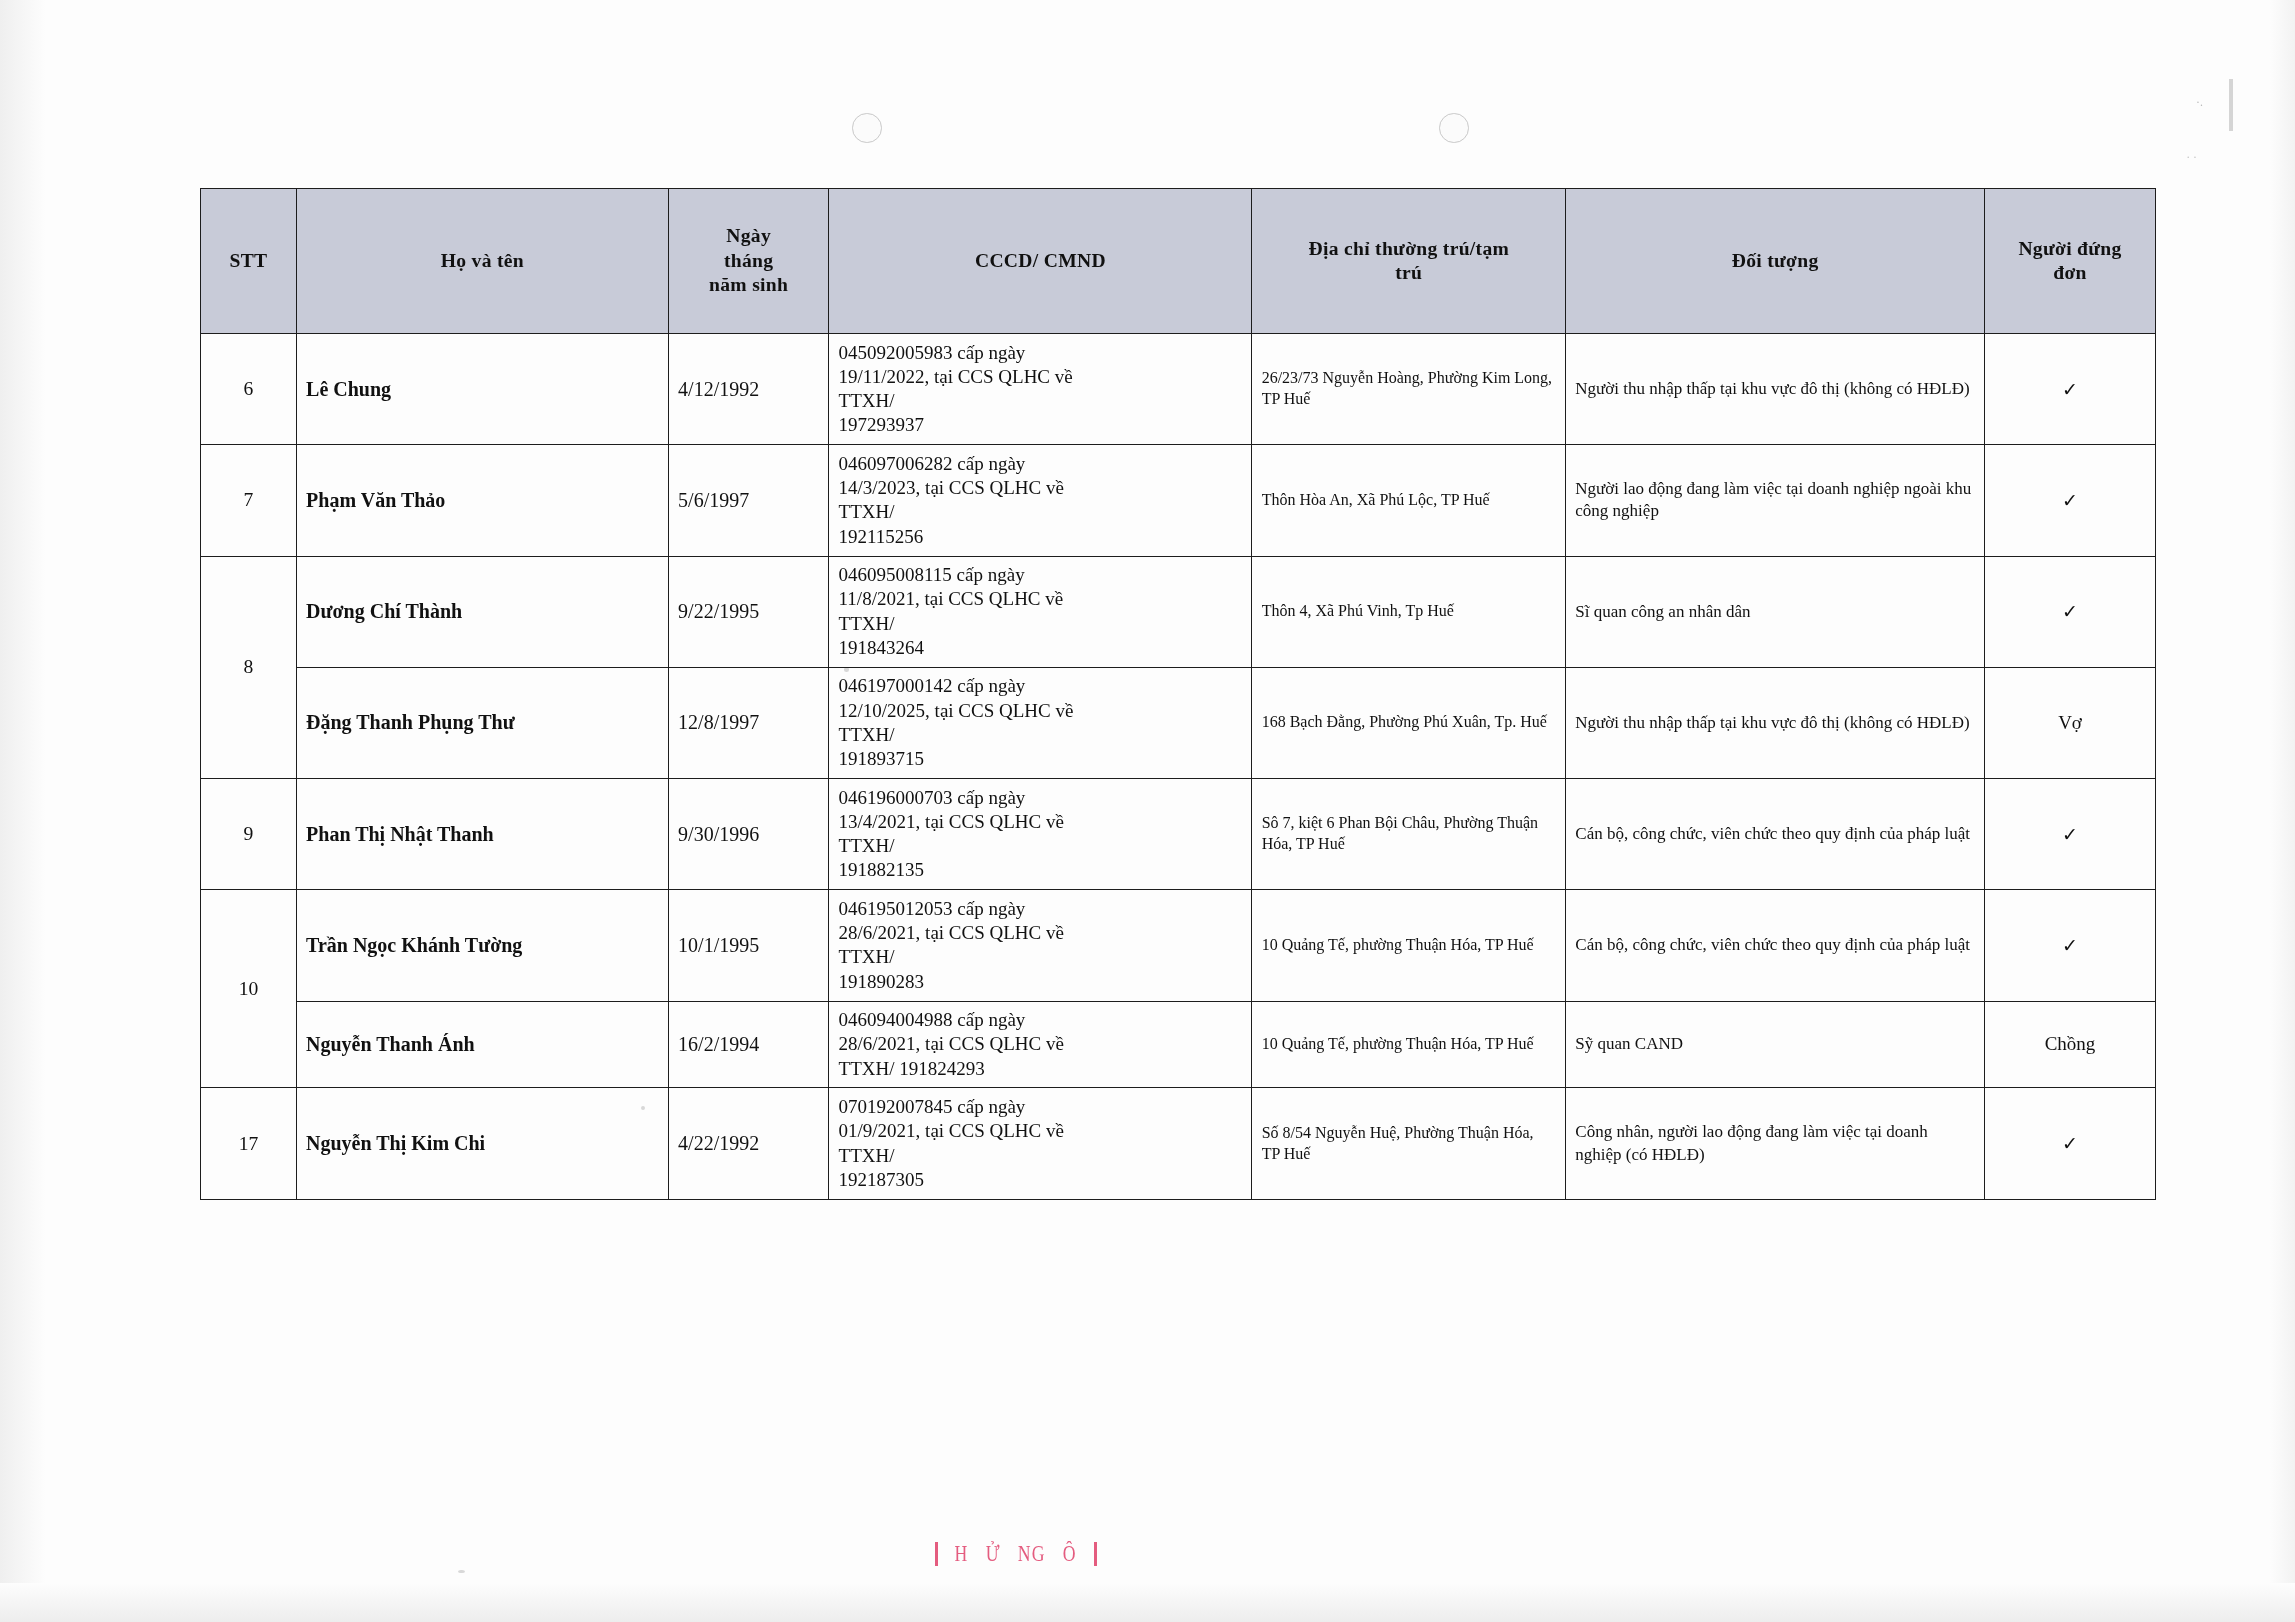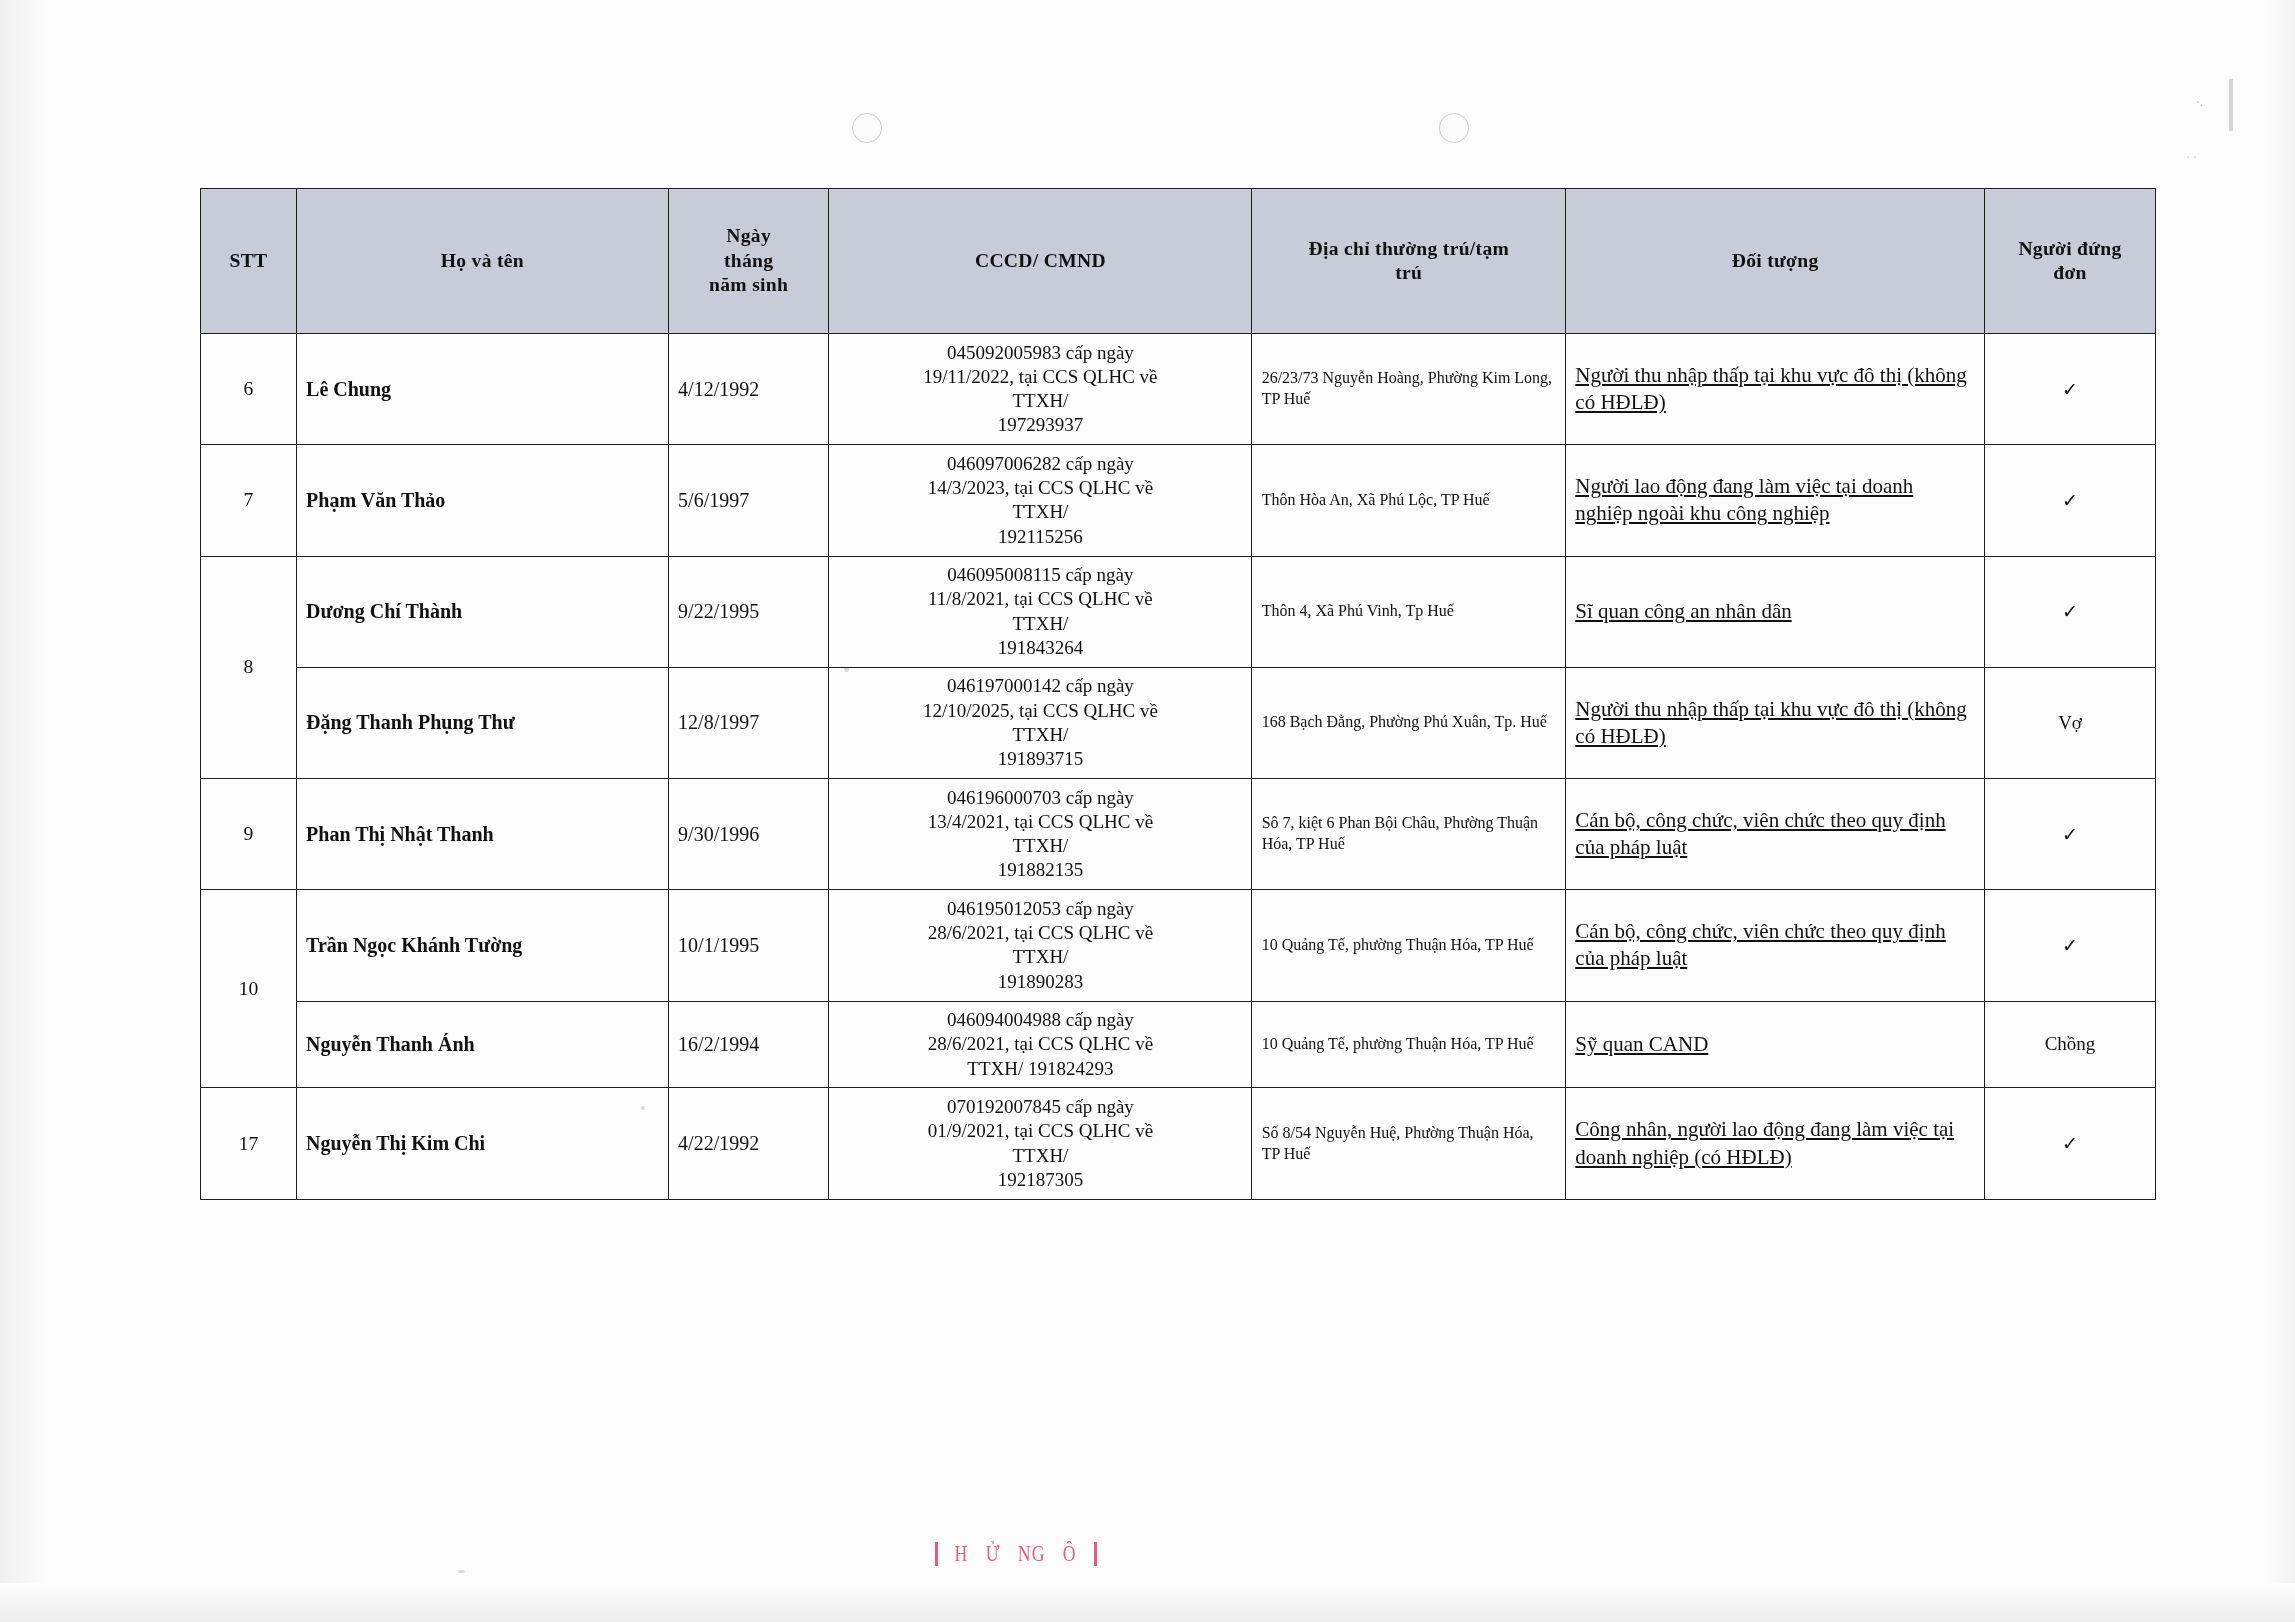--- a/index.html
+++ b/index.html
@@ -118,34 +118,32 @@
   td.name {
     font-weight: bold;
     font-size: 20px;
     padding-left: 14.4px;
   }
   td.dob {
     text-align: left;
     font-size: 20px;
   }
   td.idnum {
-    text-align: center;
     font-size: 19px;
     line-height: 1.28;
   }
   td.addr {
     font-size: 16px;
     line-height: 1.3;
     padding-left: 11.8px;
   }
   td.obj {
-    font-size: 21px;
+    font-size: 17px;
     line-height: 1.3;
     padding-left: 11.8px;
-    text-decoration: underline;
   }
   td.signer {
     text-align: center;
     font-size: 19px;
   }
   .check {
     font-size: 19.6px;
     line-height: 1;
   }
 

